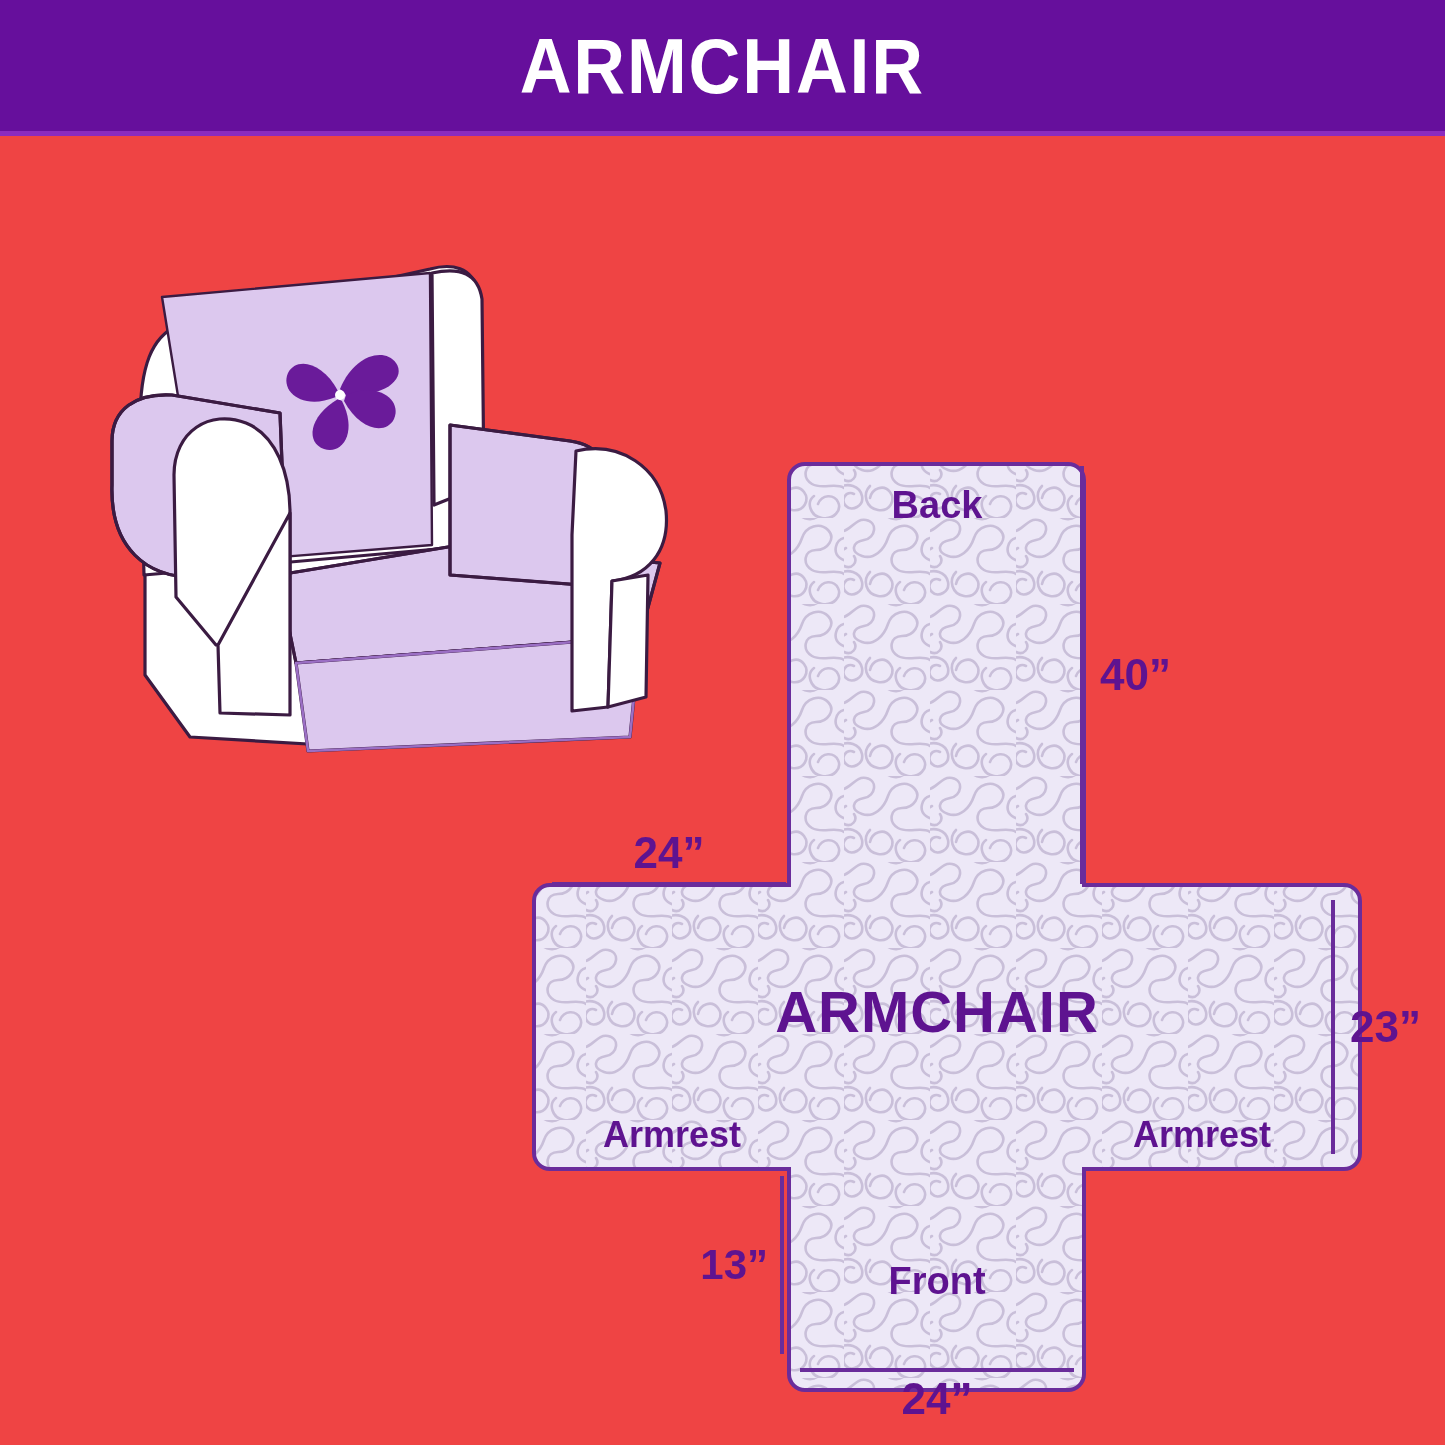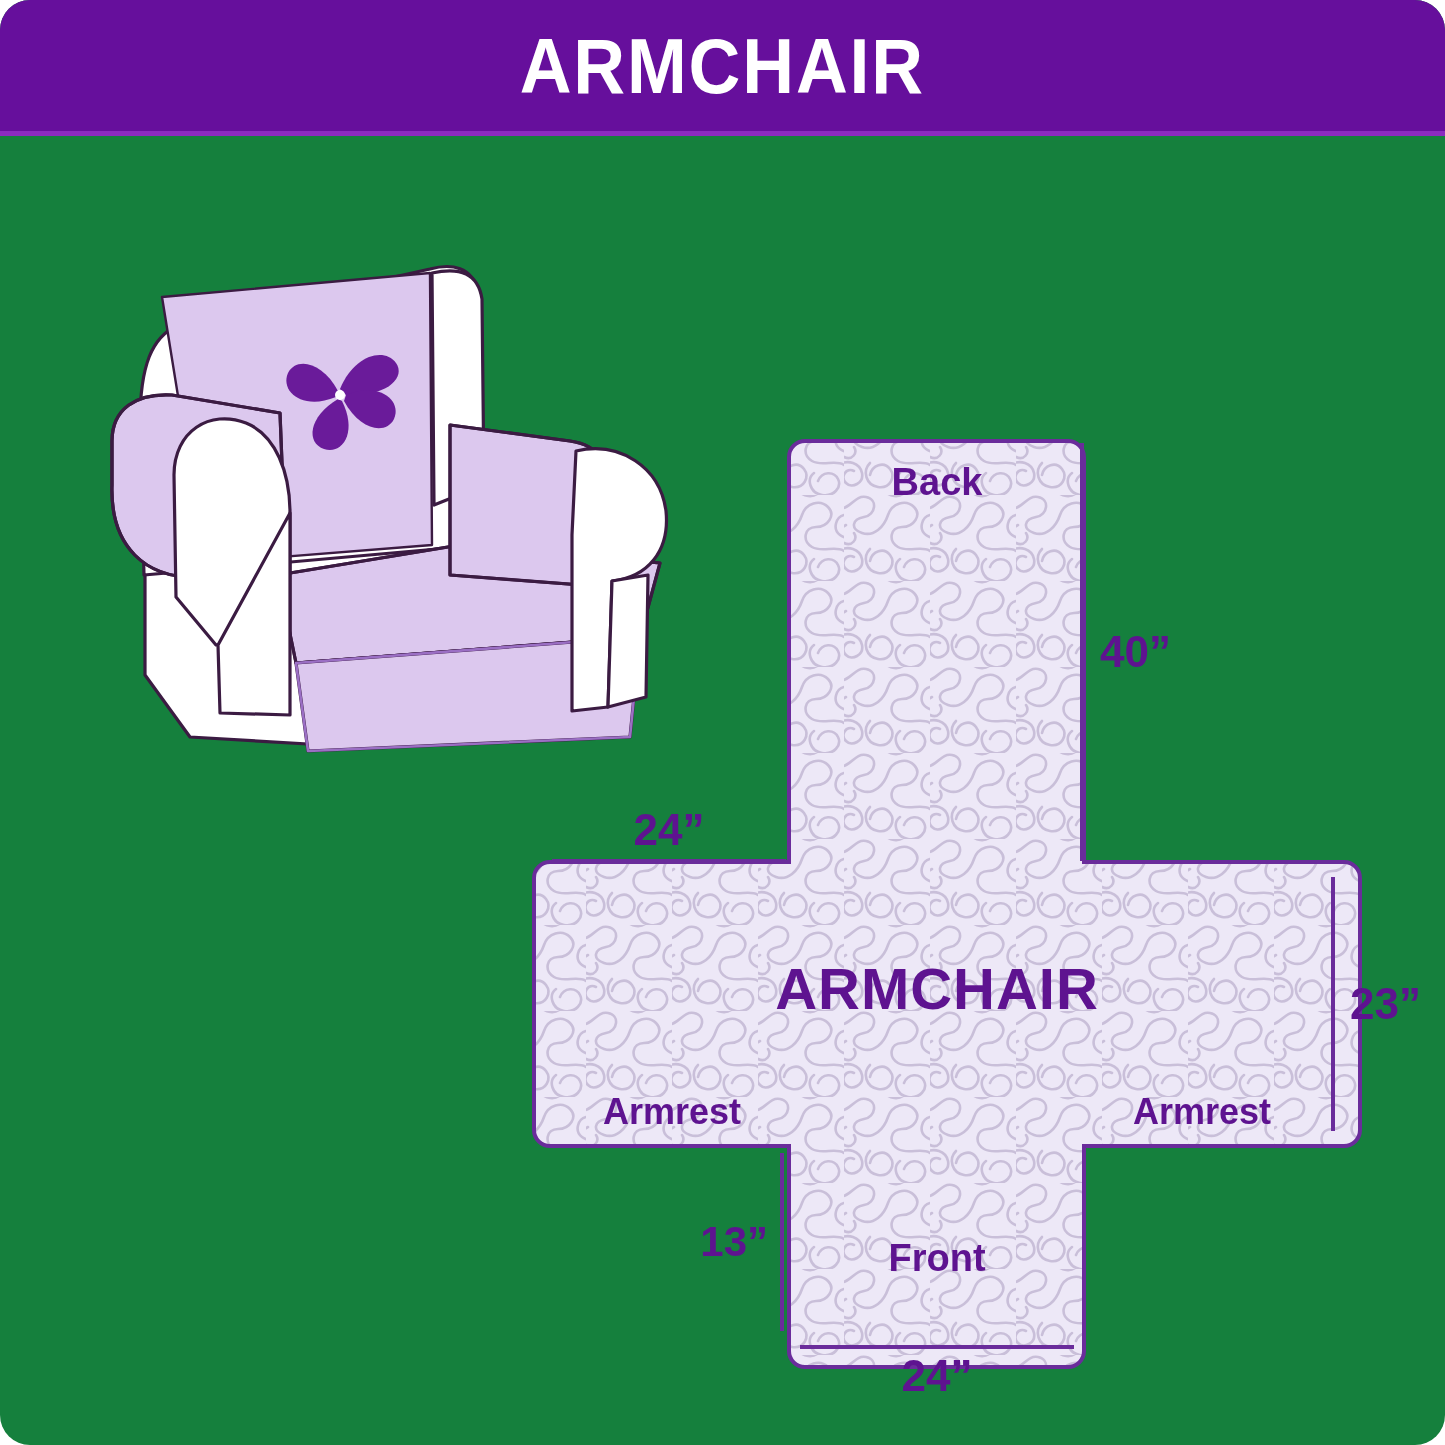--- a/index.html
+++ b/index.html
@@ -3,21 +3,21 @@
 <meta charset="utf-8">
 <style>
   html,body{margin:0;padding:0;}
   body{
     width:1445px;height:1445px;
     background:#ffffff;
     font-family:"Liberation Sans", sans-serif;
     overflow:hidden;
     position:relative;
   }
-  #page{position:relative;width:1445px;height:1445px;overflow:hidden;background:#15803d;border-radius:30px;}
+  #page{position:relative;width:1445px;height:1445px;overflow:hidden;background:#ef4444;}
 
   
   .banner{
     position:absolute;left:0;top:0;width:1445px;height:131px;
     background:#660F9C;
     display:flex;align-items:center;justify-content:center;
   }
   .banner-underline{
     position:absolute;left:0;top:131px;width:1445px;height:5px;
     background:#8B2BBF;
@@ -30,21 +30,21 @@
     line-height:1;
     font-family:"Liberation Sans", sans-serif;
     transform:scaleX(0.92);
   }
 
   
   .chair-wrap{position:absolute;left:100px;top:245px;width:600px;height:520px;}
   .chair-wrap svg{display:block;width:100%;height:100%;}
 
   
-  .diagram{position:absolute;left:500px;top:409px;width:945px;height:990px;}
+  .diagram{position:absolute;left:500px;top:432px;width:945px;height:990px;}
   .diagram svg{display:block;width:100%;height:100%;}
 
   .dim-label{
     font-family:"Liberation Sans", sans-serif;
     font-weight:bold;
     fill:#5E1390;
   }
   .part-label{
     font-family:"Liberation Sans", sans-serif;
     font-weight:bold;

